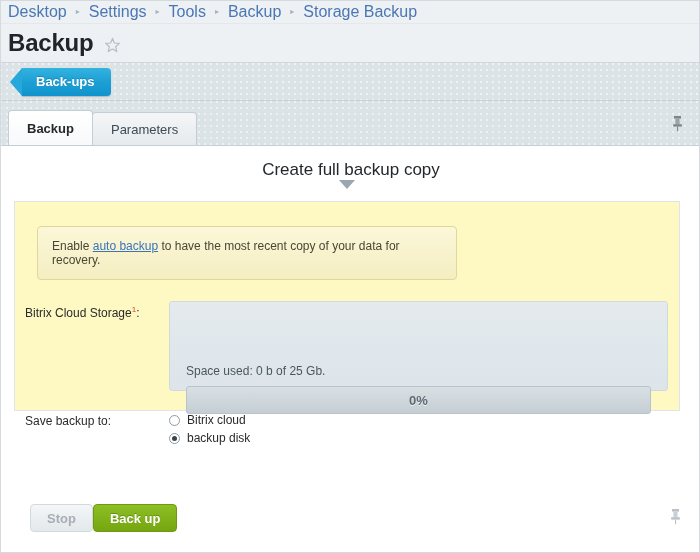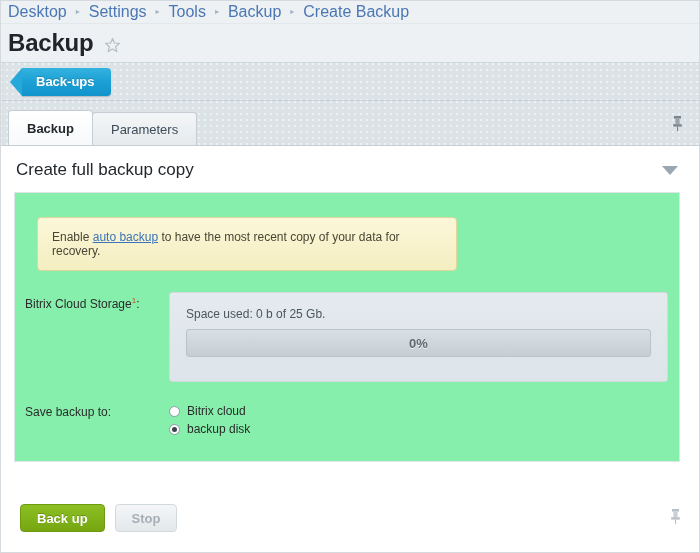--- a/index.html
+++ b/index.html
@@ -156,40 +156,41 @@
     border-top: 1px solid #c5ced4;
     height: 345px;
     box-sizing: border-box;
     position: relative;
   }
   .section-head {
     display: flex;
     align-items: center;
     justify-content: space-between;
     padding: 14px 14px 12px 16px;
+    flex-direction: column;
   }
   .section-title {
     font-size: 17px;
     color: #23282d;
   }
   .collapse-arrow {
     width: 0;
     height: 0;
     border-left: 8px solid transparent;
     border-right: 8px solid transparent;
     border-top: 9px solid #9aa7b0;
     cursor: pointer;
     margin-right: 8px;
   }
 
   .inner-panel {
     margin: 0 20px 0 14px;
-    background: #86efac;
+    background: #fef9c3;
     border: 1px solid #dfe5e9;
-    height: 270px;
+    height: 210px;
     box-sizing: border-box;
     position: relative;
   }
 
   
   .note {
     margin: 24px 0 0 22px;
     width: 420px;
     box-sizing: border-box;
     background: linear-gradient(to bottom, #fbf7d8 0%, #f5eec2 100%);
@@ -230,20 +231,21 @@
     box-sizing: border-box;
     background: linear-gradient(to bottom, #e4eaee 0%, #dde5ea 100%);
     border: 1px solid #d2dade;
     border-radius: 3px;
     padding: 14px 16px;
   }
   .space-used {
     font-size: 12px;
     color: #4a565f;
     margin-bottom: 8px;
+    margin-top: 48px;
   }
   .progress-outer {
     height: 26px;
     background: linear-gradient(to bottom, #d9e0e4 0%, #c5ced4 100%);
     border: 1px solid #b9c3ca;
     border-radius: 3px;
     position: relative;
     overflow: hidden;
   }
   .progress-label {
@@ -365,21 +367,21 @@
 
 <div class="breadcrumb-bar">
   <a class="crumb" href="#">Desktop</a>
   <span class="crumb-sep">▸</span>
   <a class="crumb" href="#">Settings</a>
   <span class="crumb-sep">▸</span>
   <a class="crumb" href="#">Tools</a>
   <span class="crumb-sep">▸</span>
   <a class="crumb" href="#">Backup</a>
   <span class="crumb-sep">▸</span>
-  <a class="crumb last" href="#">Create Backup</a>
+  <a class="crumb last" href="#">Storage Backup</a>
 </div>
 
 <div class="title-bar">
   <span class="page-title">Backup</span>
   <span class="star-icon">
     <svg width="17" height="17" viewBox="0 0 17 17">
       <path d="M8.5 1.4 L10.4 6.0 L15.4 6.4 L11.6 9.7 L12.8 14.6 L8.5 11.9 L4.2 14.6 L5.4 9.7 L1.6 6.4 L6.6 6.0 Z" fill="none" stroke="#b3bec6" stroke-width="1.2" stroke-linejoin="round"></path>
     </svg>
   </span>
 </div>
@@ -443,25 +445,25 @@
           <span class="radio checked"></span>
           <span class="radio-label">backup disk</span>
         </div>
       </div>
     </div>
 
   </div>
 </div>
 
 <div class="button-bar">
+  <div class="btn btn-disabled">
+    <span>Stop</span>
+  </div>
   <div class="btn btn-primary">
     <span>Back up</span>
-  </div>
-  <div class="btn btn-disabled">
-    <span>Stop</span>
   </div>
   <span class="pin-bottom">
     <svg width="13" height="17" viewBox="0 0 13 17">
       <rect x="3" y="1" width="7" height="2.6" fill="#b9c1c7"></rect>
       <rect x="4.4" y="3.6" width="4.2" height="5.6" fill="#cad1d6"></rect>
       <rect x="2.2" y="9.2" width="8.6" height="2.4" fill="#b9c1c7"></rect>
       <rect x="6" y="11.6" width="1.1" height="4.6" fill="#b9c1c7"></rect>
     </svg>
   </span>
 </div>

